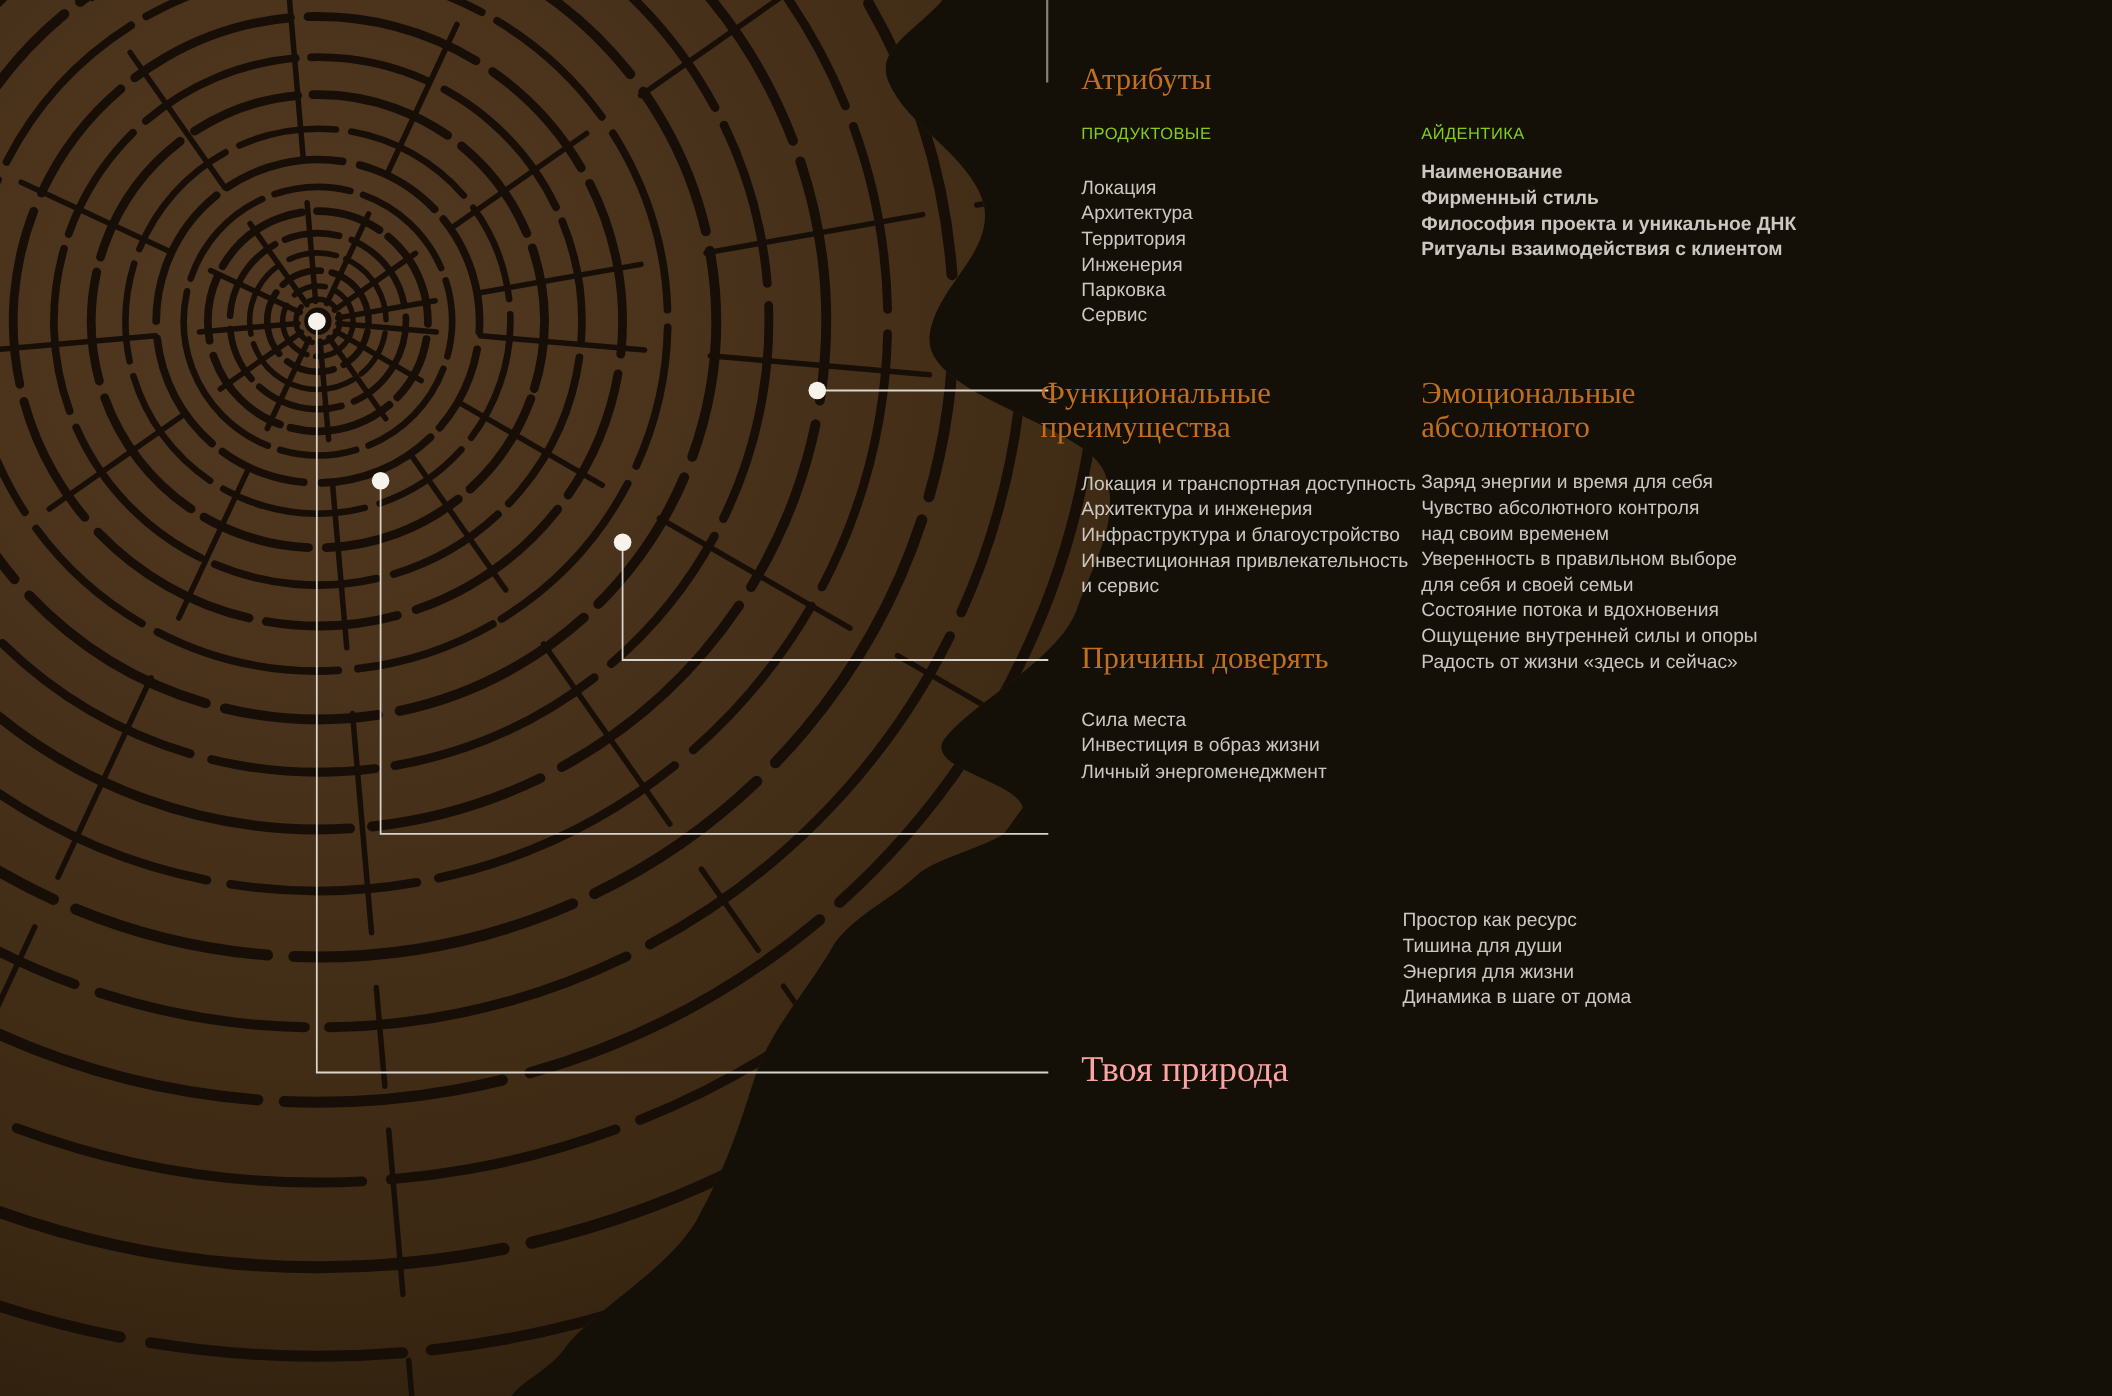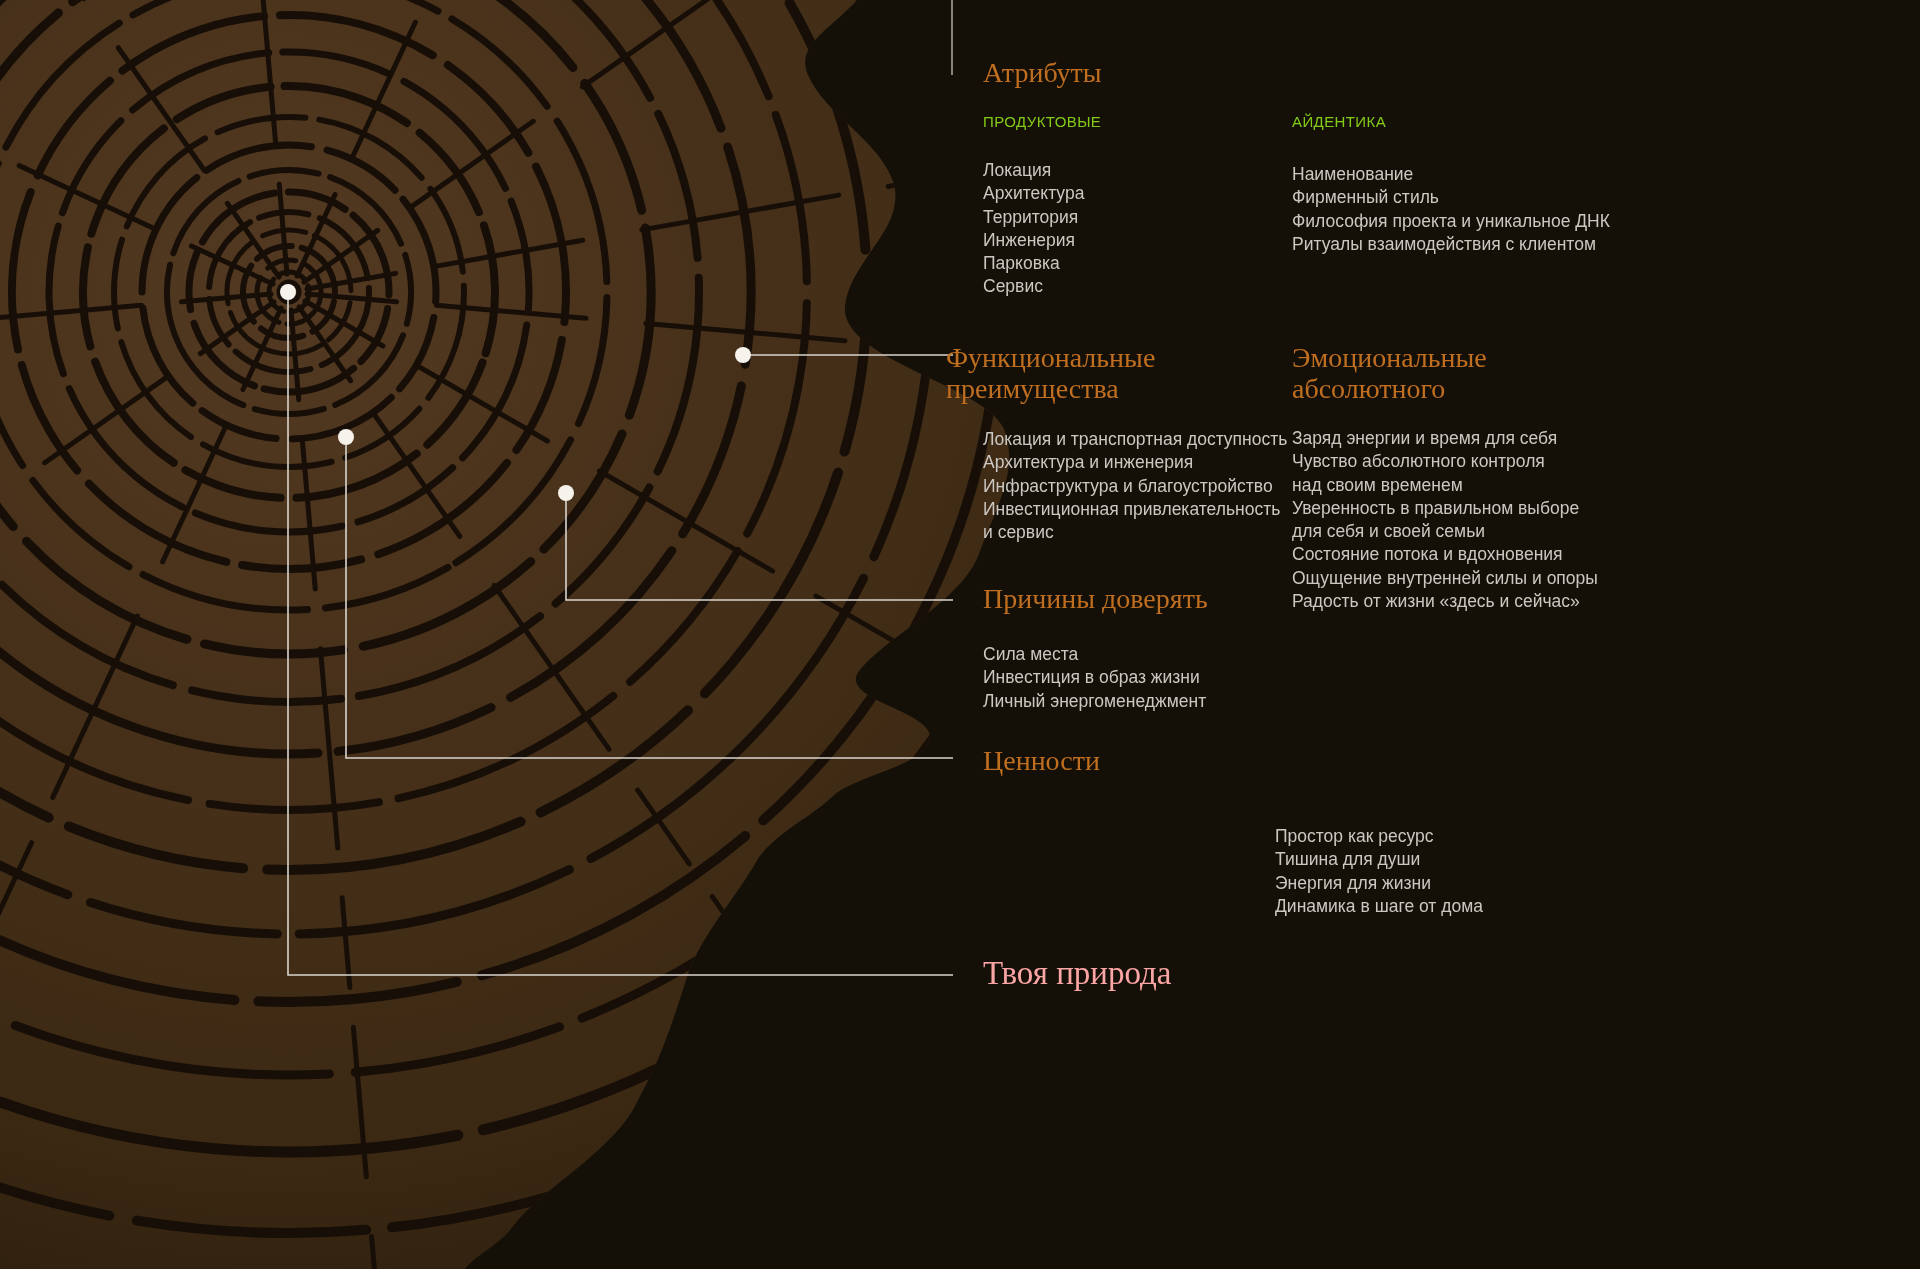--- a/index.html
+++ b/index.html
@@ -126,21 +126,21 @@
 
   <div class="abs body" style="left:983px;top:159px;">
     <div>Локация</div>
     <div>Архитектура</div>
     <div>Территория</div>
     <div>Инженерия</div>
     <div>Парковка</div>
     <div>Сервис</div>
   </div>
 
-  <div class="abs body" style="left:1292px;top:163px;">
+  <div class="abs body" style="left:1292px;top:145px;font-weight:bold;">
     <div>Наименование</div>
     <div>Фирменный стиль</div>
     <div>Философия проекта и уникальное ДНК</div>
     <div>Ритуалы взаимодействия с клиентом</div>
   </div>
 
   <div class="abs h" style="left:946px;top:342px;">Функциональные
 преимущества</div>
   <div class="abs body" style="left:983px;top:428px;">
     <div>Локация и транспортная доступность</div>
@@ -164,21 +164,20 @@
   </div>
 
   <div class="abs h" style="left:983px;top:583px;">Причины доверять</div>
   <div class="abs body" style="left:983px;top:643px;">
     <div>Сила места</div>
     <div>Инвестиция в образ жизни</div>
     <div>Личный энергоменеджмент</div>
   </div>
 
   <div class="abs" style="left:983px;top:745px;width:760px;">
-    <div class="h">Ценности</div>
   </div>
   <div class="abs body" style="left:1275px;top:825px;">
     <div>Простор как ресурс</div>
     <div>Тишина для души</div>
     <div>Энергия для жизни</div>
     <div>Динамика в шаге от дома</div>
   </div>
 
   <div class="abs big" style="left:983px;top:953px;">Твоя природа</div>
 

